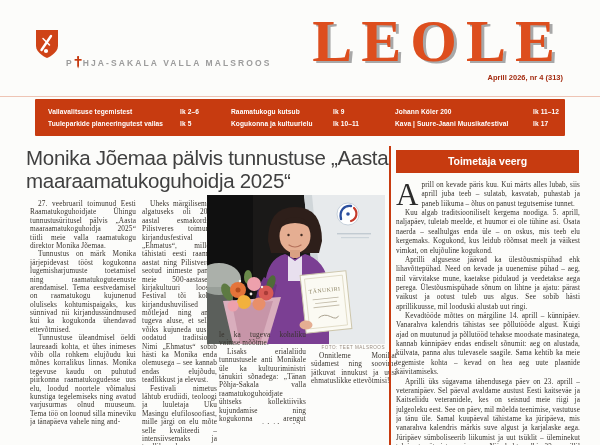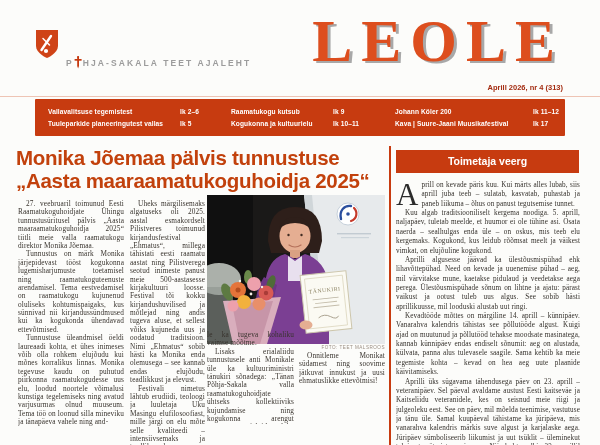--- a/index.html
+++ b/index.html
@@ -19,21 +19,21 @@
   }
   .paper-label .osword { margin:0 1px 0 0; display:inline-block; }
   .masthead {
     position:absolute; right:36px; top:12px;
     font-family:"Liberation Serif", serif; font-weight:700;
     font-size:60px; line-height:1; letter-spacing:9px; color:#dd4e1e;
     text-shadow:3px 3px 0 #a8a8a8; transform:scaleY(.97); transform-origin:top right;
     white-space:nowrap;
   }
   .issue-date {
-    position:absolute; right:37px; top:83px;
+    position:absolute; right:37px; top:73px;
     font-family:"Liberation Sans", sans-serif; font-weight:700;
     font-size:7.5px; color:#a32b10;
   }
   .head-rule { position:absolute; left:0; top:96px; width:600px; height:1px; background:#eec4b4; }
 
   
   .toc-bar {
     position:absolute; left:35px; top:99px; width:530px; height:37px;
     background:#c73b10; border-radius:1px;
   }
@@ -42,29 +42,29 @@
   .toc-label, .toc-page {
     font-family:"Liberation Sans", sans-serif; font-weight:700;
     font-size:6.6px; color:#ffffff; letter-spacing:.1px; white-space:nowrap;
   }
   .g1 { left:13px; }  .g1 .toc-label { width:132px; }
   .g2 { left:196px; } .g2 .toc-label { width:102px; }
   .g3 { left:360px; } .g3 .toc-label { width:138px; }
 
   
   .headline {
-    position:absolute; left:16px; top:146px; width:374px;
-    font-family:"Liberation Sans", sans-serif; font-weight:700;
-    font-size:20.5px; line-height:1.13; letter-spacing:-.3px; color:#c2410c;
+    position:absolute; left:26px; top:146px; width:374px;
+    font-family:"Liberation Sans", sans-serif; font-weight:400;
+    font-size:20.5px; line-height:1.13; letter-spacing:-.3px; color:#404040;
   }
 
   
   .colbox {
     position:absolute; overflow:hidden; text-align:justify;
-    font-size:7.3px; line-height:1.15; letter-spacing:.12px; color:#38332d;
+    font-size:7.3px; line-height:1.15; letter-spacing:.12px; color:#38332d;margin-left:12px;
   }
   .colbox p { text-indent:8px; }
   .colbox p.noind { text-indent:0; }
   .col1 { left:18px;  top:200px; width:106px; height:245px; }
   .col2 { left:130px; top:200px; width:75px;  height:245px; }
   .colA { left:207px; top:331px; width:87px;  height:93px; }
   .colB { left:299px; top:352px; width:86px;  height:93px; }
 
   
   .photo { position:absolute; left:207px; top:195px; width:178px; height:149px; }
@@ -107,21 +107,21 @@
   </svg>
 
   <div class="paper-label">
     <span>P</span>
       <svg class="osword" width="8" height="13" viewBox="0 0 8 13">
         <rect x="3.2" y="0.5" width="1.8" height="9.5" fill="#c5390f"></rect>
         <rect x="0.6" y="3" width="7" height="1.7" fill="#c5390f"></rect>
         <path d="M3.2 10 L4.1 12.5 L5 10 Z" fill="#c5390f"></path>
         <circle cx="4.1" cy="1" r="1" fill="#c5390f"></circle>
       </svg>
-      <span>HJA-SAKALA TEET AJALEHT</span>
+      <span>HJA-SAKALA VALLA MALSROOS</span>
   </div>
 
   <div class="masthead">LEOLE</div>
   <div class="issue-date">Aprill 2026, nr 4 (313)</div>
   <div class="head-rule"></div>
 
   <div class="toc-bar">
     <div class="toc-group g1">
       <div class="toc-row">
         <span class="toc-label">Vallavalitsuse tegemistest</span>

